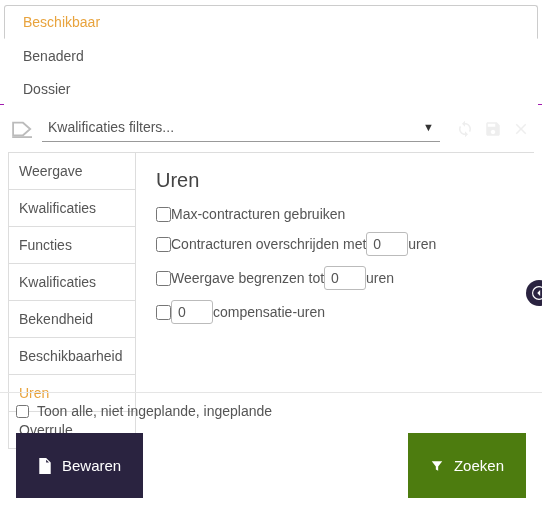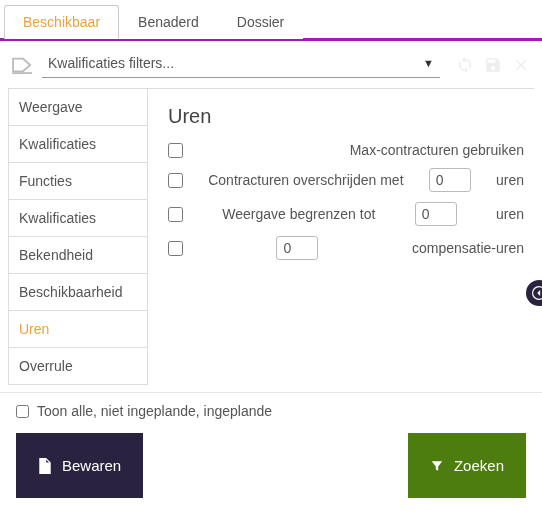--- a/index.html
+++ b/index.html
@@ -8,22 +8,23 @@
     font-size: 14px;
     color: #333;
     background: #fff;
     width: 542px;
     height: 512px;
     position: relative;
     overflow: hidden;
   }
   .tabs {
     display: flex;
-    border-bottom: 3px solid #a21caf;
+    border-bottom: 1px solid #a21caf;
     padding: 4px 4px 0 4px;
+    flex-direction: column;
   }
   .tab {
     padding: 8px 18px;
     border: 1px solid transparent;
     border-bottom: none;
     cursor: pointer;
     color: #555;
     position: relative;
     top: 1px;
     background: #fff;
@@ -63,21 +64,21 @@
     gap: 10px;
     padding-left: 8px;
     color: #eee;
   }
   .filter-actions span { font-size: 18px; }
   .body {
     display: flex;
     padding: 0 8px 0 8px;
   }
   .sidenav {
-    width: 140px;
+    width: 128px;
     display: flex;
     flex-direction: column;
   }
   .sidenav .item {
     padding: 10px 10px;
     border: 1px solid #ddd;
     border-bottom: none;
     color: #555;
     cursor: pointer;
     font-size: 14px;
@@ -101,21 +102,20 @@
     color: #444;
     margin-bottom: 14px;
   }
   .opt {
     display: flex;
     align-items: center;
     margin-bottom: 10px;
     color: #555;
     font-size: 14px;
     flex-wrap: wrap;
-    justify-content: space-between;
   }
   .opt input[type="checkbox"] {
     width: 15px; height: 15px;
   }
   .numbox {
     width: 42px;
     height: 24px;
     border: 1px solid #bbb;
     border-radius: 3px;
     padding: 2px 6px;

